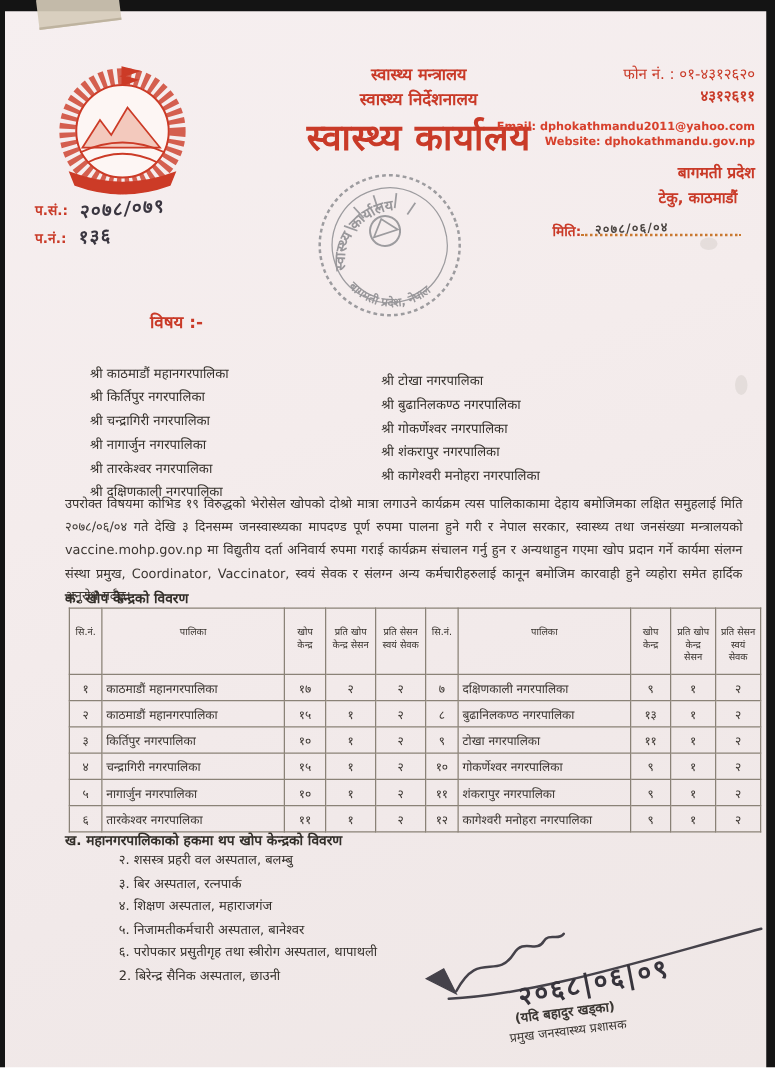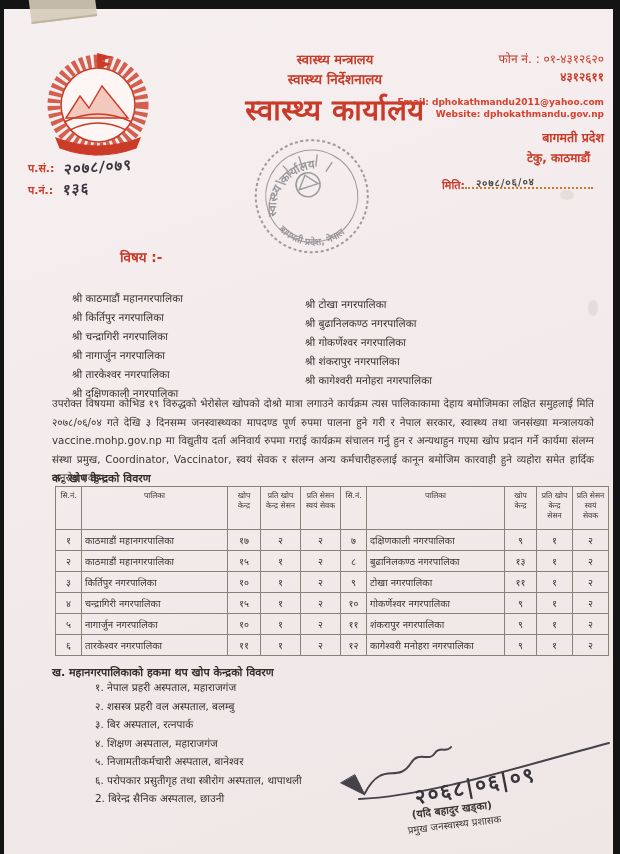--- a/index.html
+++ b/index.html
@@ -73,21 +73,21 @@
   .h-kha{left:52px;top:664px;}
   
   table.vax{
     position:absolute;left:55px;top:486px;width:553px;
     border-collapse:collapse;table-layout:fixed;
   }
   table.vax th,table.vax td{
     border:1px solid #8a8277;color:#3a3530;
     padding:1px 3px;overflow:hidden;
   }
-  table.vax th{font-size:7.6px;font-weight:normal;height:38px;vertical-align:top;padding-top:3px;}
+  table.vax th{font-size:7.6px;font-weight:normal;height:38px;vertical-align:top;padding-top:13px;}
   table.vax td{font-size:9.6px;height:18px;vertical-align:middle;}
   td.num,th.num{text-align:center;}
   td.name{text-align:left;}
   
   .hosp-list{position:absolute;left:95px;top:680px;}
   .hosp-item{font-size:10.4px;font-weight:500;color:#35312c;margin-bottom:4.5px;}
   
   .sig-svg{position:absolute;left:335px;top:733px;width:282px;height:74px;}
   .sig-name-block{
     position:absolute;left:412px;top:795px;width:200px;
@@ -307,21 +307,20 @@
           <td class="num">९</td>
           <td class="num">१</td>
           <td class="num">२</td>
         </tr>
       </tbody>
   </table>
 
   <div class="sec-heading h-kha">ख. महानगरपालिकाको हकमा थप खोप केन्द्रको विवरण</div>
   <div class="hosp-list">
 
-  <div class="hosp-item">१. नेपाल प्रहरी अस्पताल, महाराजगंज</div>
       <div class="hosp-item">२. शसस्त्र प्रहरी वल अस्पताल, बलम्बु</div>
       <div class="hosp-item">३. बिर अस्पताल, रत्नपार्क</div>
       <div class="hosp-item">४. शिक्षण अस्पताल, महाराजगंज</div>
       <div class="hosp-item">५. निजामतीकर्मचारी अस्पताल, बानेश्वर</div>
       <div class="hosp-item">६. परोपकार प्रसुतीगृह तथा स्त्रीरोग अस्पताल, थापाथली</div>
       <div class="hosp-item">2. बिरेन्द्र सैनिक अस्पताल, छाउनी</div>
     </div>
 
   <div class="sig-svg">
     <svg viewBox="0 0 282 74" width="282" height="74">

